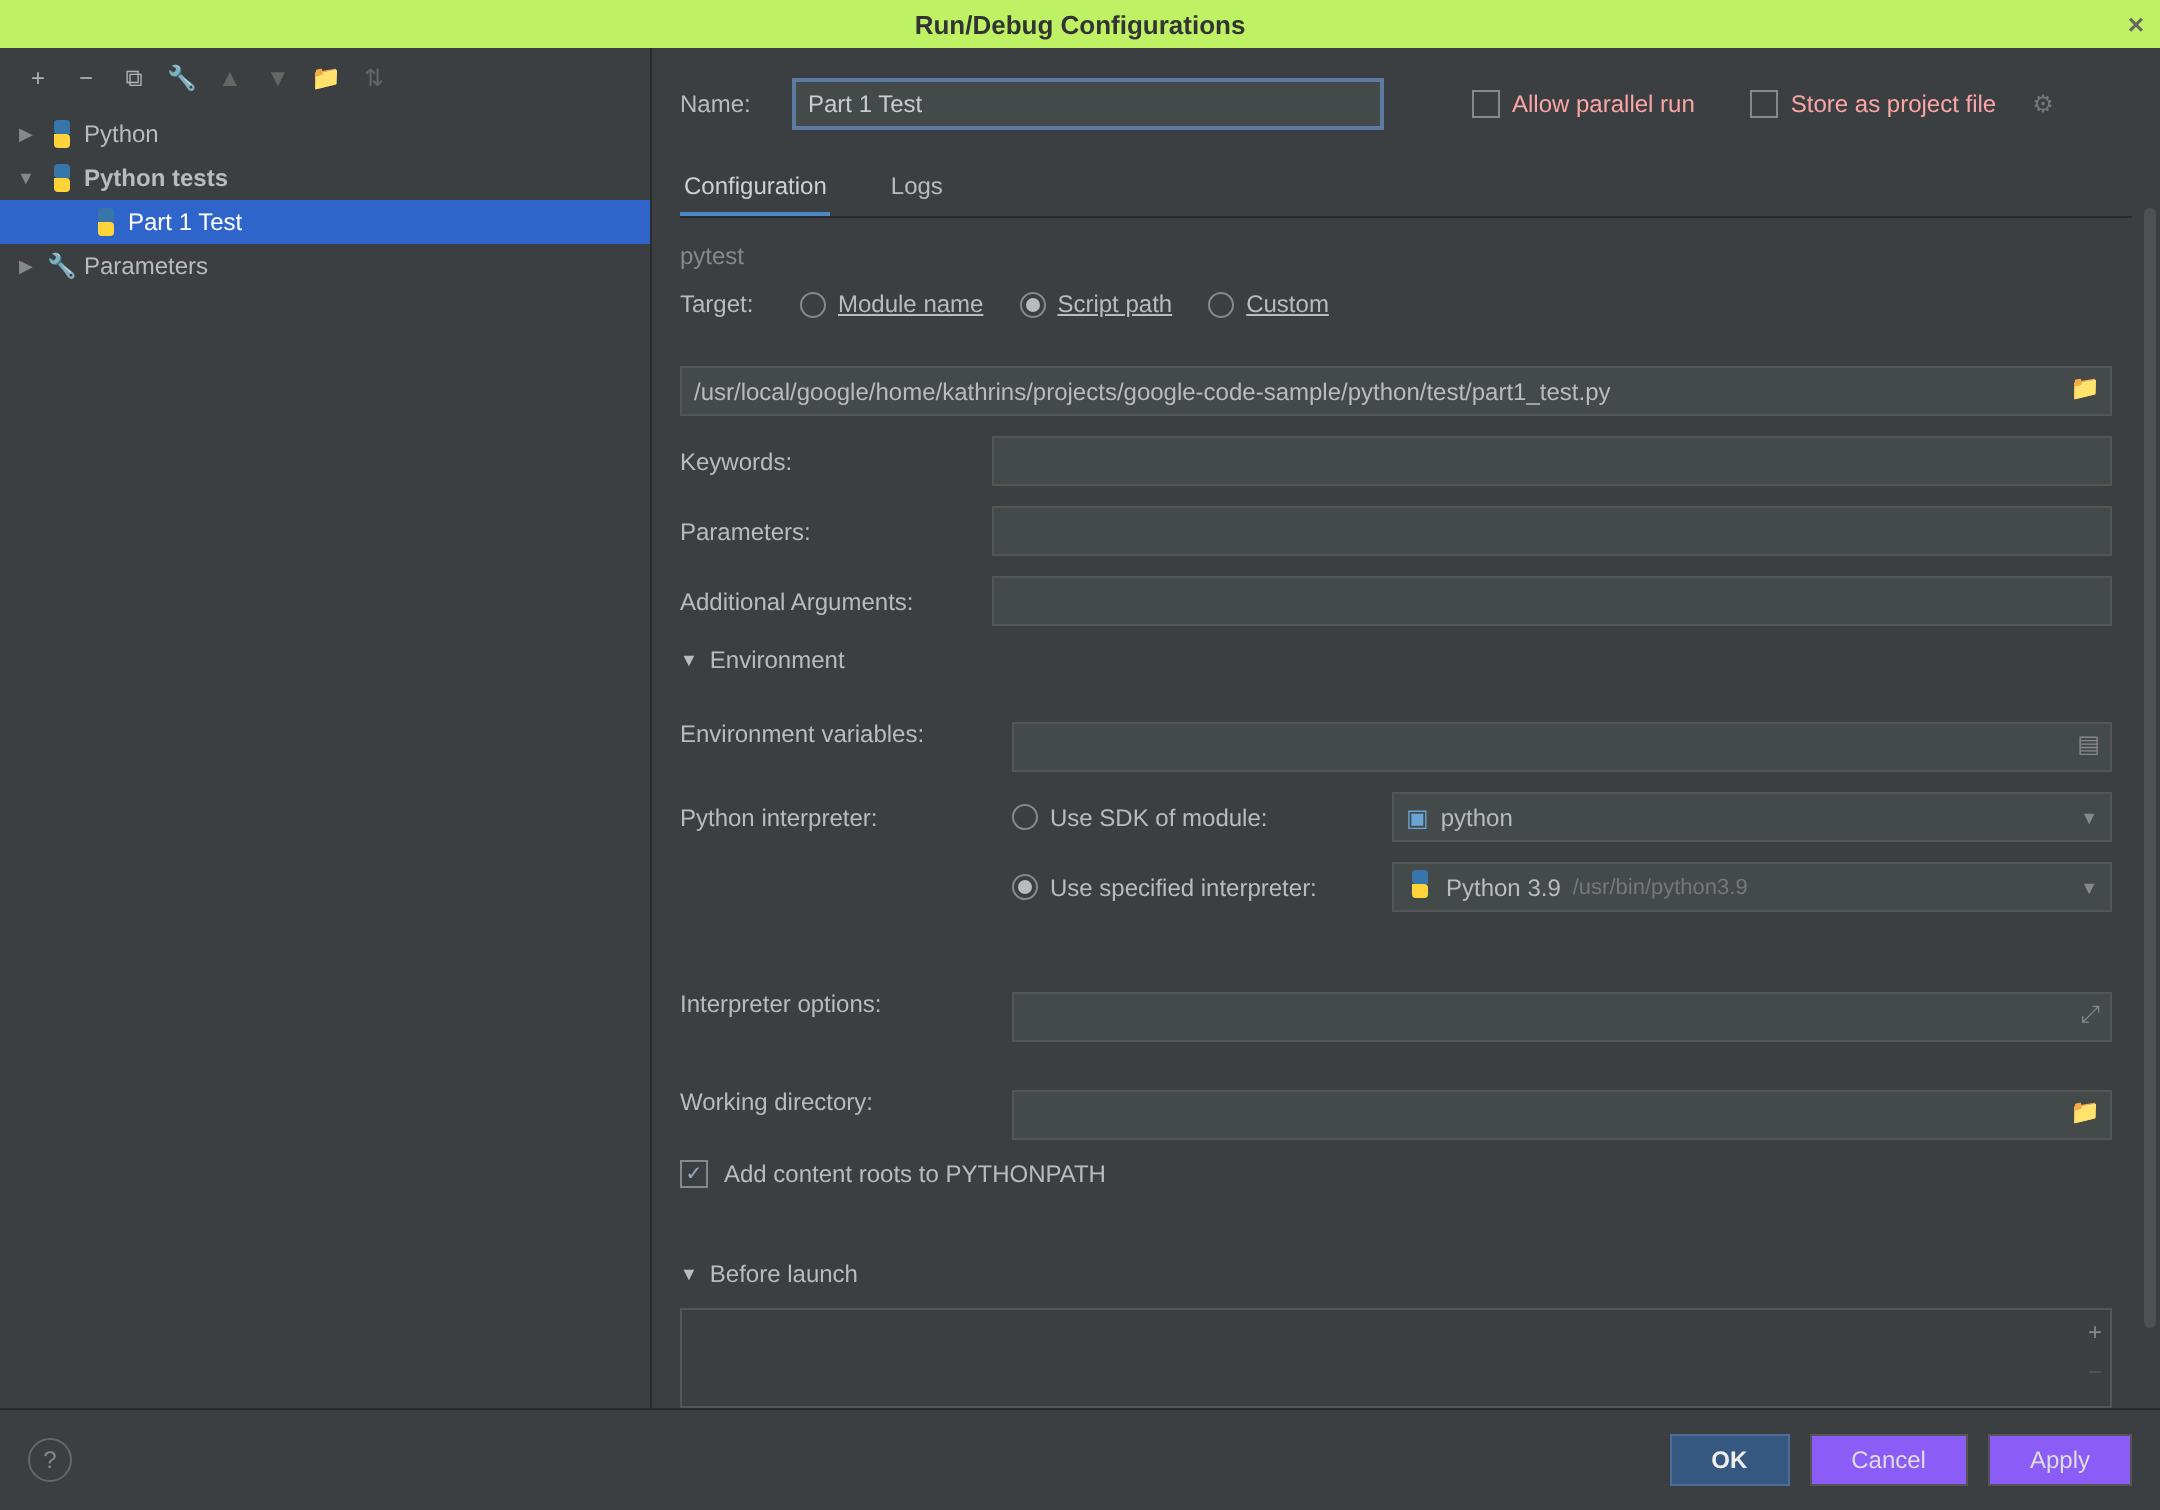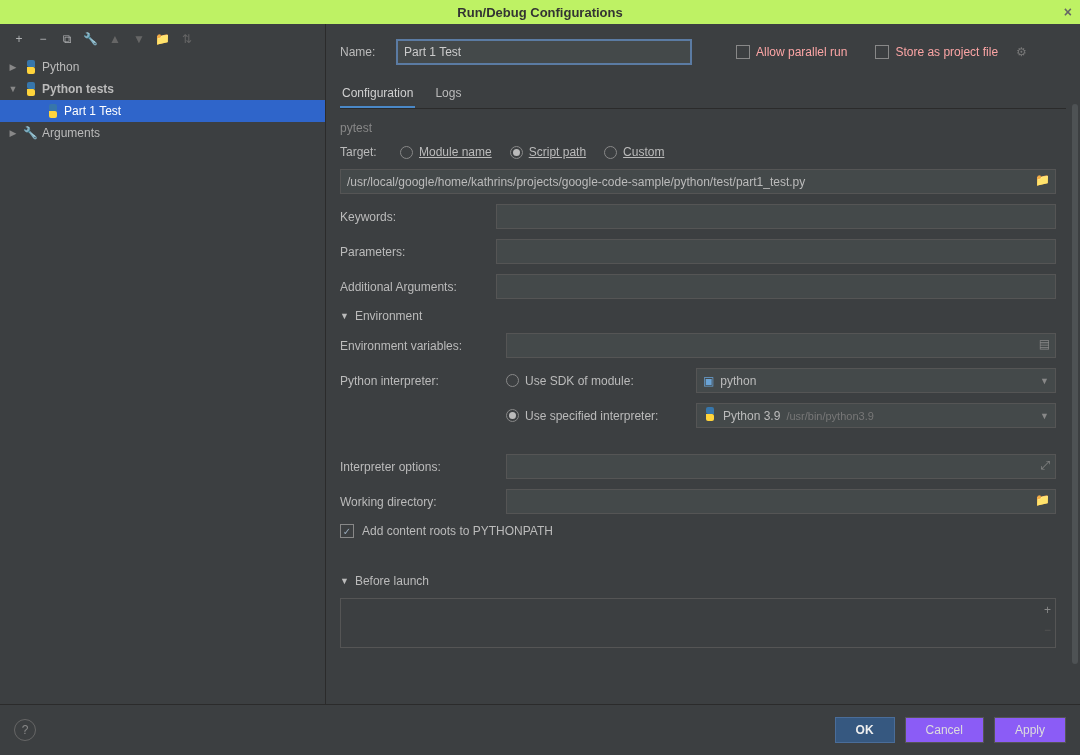--- a/index.html
+++ b/index.html
@@ -20,38 +20,38 @@
 .tree-row .chev { width: 14px; display: inline-flex; justify-content: center; color: #888; font-size: 9px; }
 .tree-row .icon { width: 18px; display: inline-flex; justify-content: center; }
 
 .right-panel { flex: 1; display: flex; flex-direction: column; padding: 8px 14px 0 14px; position: relative; }
 
 .name-row { display: flex; align-items: center; gap: 14px; height: 40px; }
 .name-row .lbl { width: 42px; }
 .name-input { width: 296px; background: #44494a; border: 2px solid #5b7ba3; color: #ccc; padding: 4px 6px; font-size: 12px; height: 26px; }
 .name-row .check { display: flex; align-items: center; gap: 6px; color: #fca5a5; }
 
-.tabs { display: flex; gap: 18px; margin-top: 8px; border-bottom: 1px solid #2b2b2b; }
+.tabs { display: flex; gap: 28px; margin-top: 8px; border-bottom: 1px solid #2b2b2b; }
 .tab { padding: 6px 2px; cursor: pointer; color: #bbb; }
 .tab.active { border-bottom: 2px solid #4a88c7; color: #d0d0d0; }
 
 .form-scroll { flex: 1; overflow-y: auto; margin-top: 8px; padding-right: 10px; }
 .section-title { color: #888; margin: 4px 0 10px 0; }
 .form-row { display: flex; align-items: center; margin-bottom: 10px; }
 .form-row .flabel { width: 156px; color: #bbb; }
 .form-row .flabel.narrow { width: 44px; }
 .form-row .flabel.wide { width: 166px; }
 .form-row .radios { display: flex; gap: 18px; align-items: center; text-decoration: underline; }
 .radio { display: inline-flex; align-items: center; gap: 6px; }
 .radio-dot { width: 13px; height: 13px; border: 1px solid #888; border-radius: 50%; display: inline-flex; align-items: center; justify-content: center; }
 .radio-dot.on::after { content: ""; width: 7px; height: 7px; background: #bbb; border-radius: 50%; }
 
 .txtfield { flex: 1; background: #44494a; border: 1px solid #555; color: #bbb; padding: 4px 6px; height: 25px; font-size: 12px; }
 .txtfield.withicon { padding-right: 26px; }
-.field-wrap { flex: 1; position: relative; display: flex; }
+.field-wrap { flex: 1; position: relative; display: flex; margin-top: 14px; }
 .field-icon { position: absolute; right: 6px; top: 4px; color: #888; }
 
 .combo { flex: 1; background: #44494a; border: 1px solid #555; color: #bbb; padding: 4px 6px; height: 25px; display: flex; align-items: center; gap: 6px; position: relative; }
 .combo .drop { position: absolute; right: 6px; color: #888; font-size: 9px; }
 
 .coll-header { display: flex; align-items: center; gap: 6px; color: #bbb; margin: 10px 0; }
 .coll-header .tri { font-size: 9px; }
 
 .check-row { display: flex; align-items: center; gap: 8px; margin: 6px 0; }
 .checkbox-sq { width: 14px; height: 14px; border: 1px solid #888; display: inline-flex; align-items: center; justify-content: center; font-size: 10px; color: #9ab; }
@@ -111,21 +111,21 @@
       </div>
       <div class="tree-row selected" style="padding-left:44px">
         <span class="icon">
             <span class="py-icon"></span>
           </span>
         <span>Part 1 Test</span>
       </div>
       <div class="tree-row">
         <span class="chev">▶</span>
         <span class="icon tmpl-icon">🔧</span>
-        <span>Arguments</span>
+        <span>Parameters</span>
       </div>
     </div>
   </div>
 
   <div class="right-panel">
     <div class="name-row">
       <span class="lbl">Name:</span>
       <input class="name-input" value="Part 1 Test" style="">
       <label class="check" style="margin-left:30px">
         <span class="checkbox-sq"></span>

